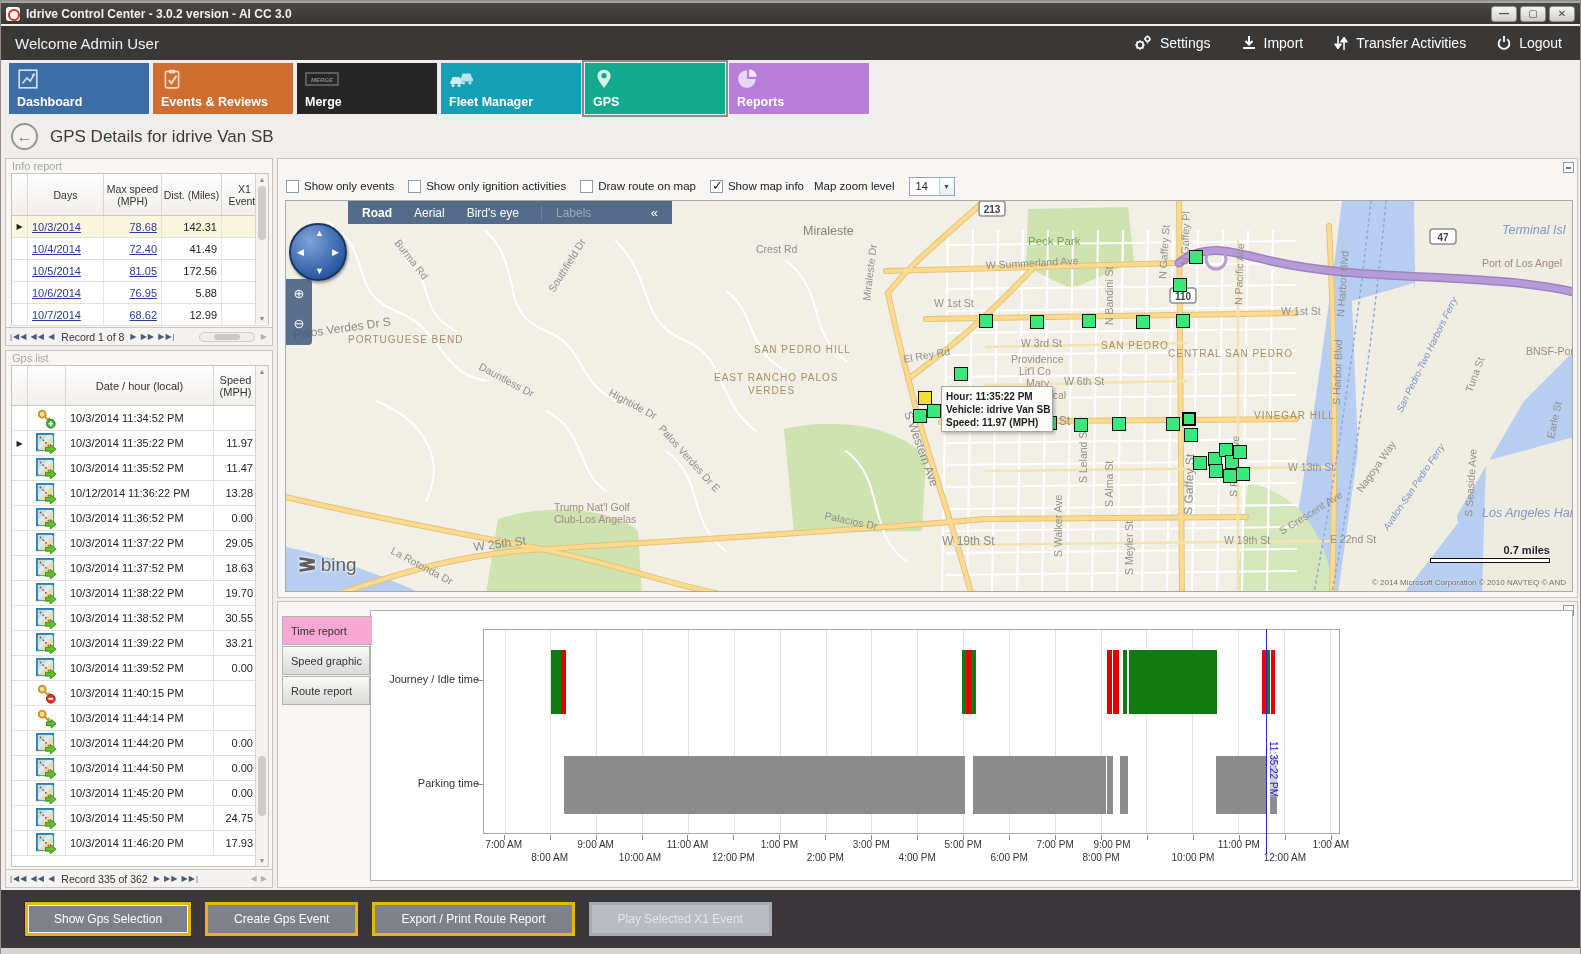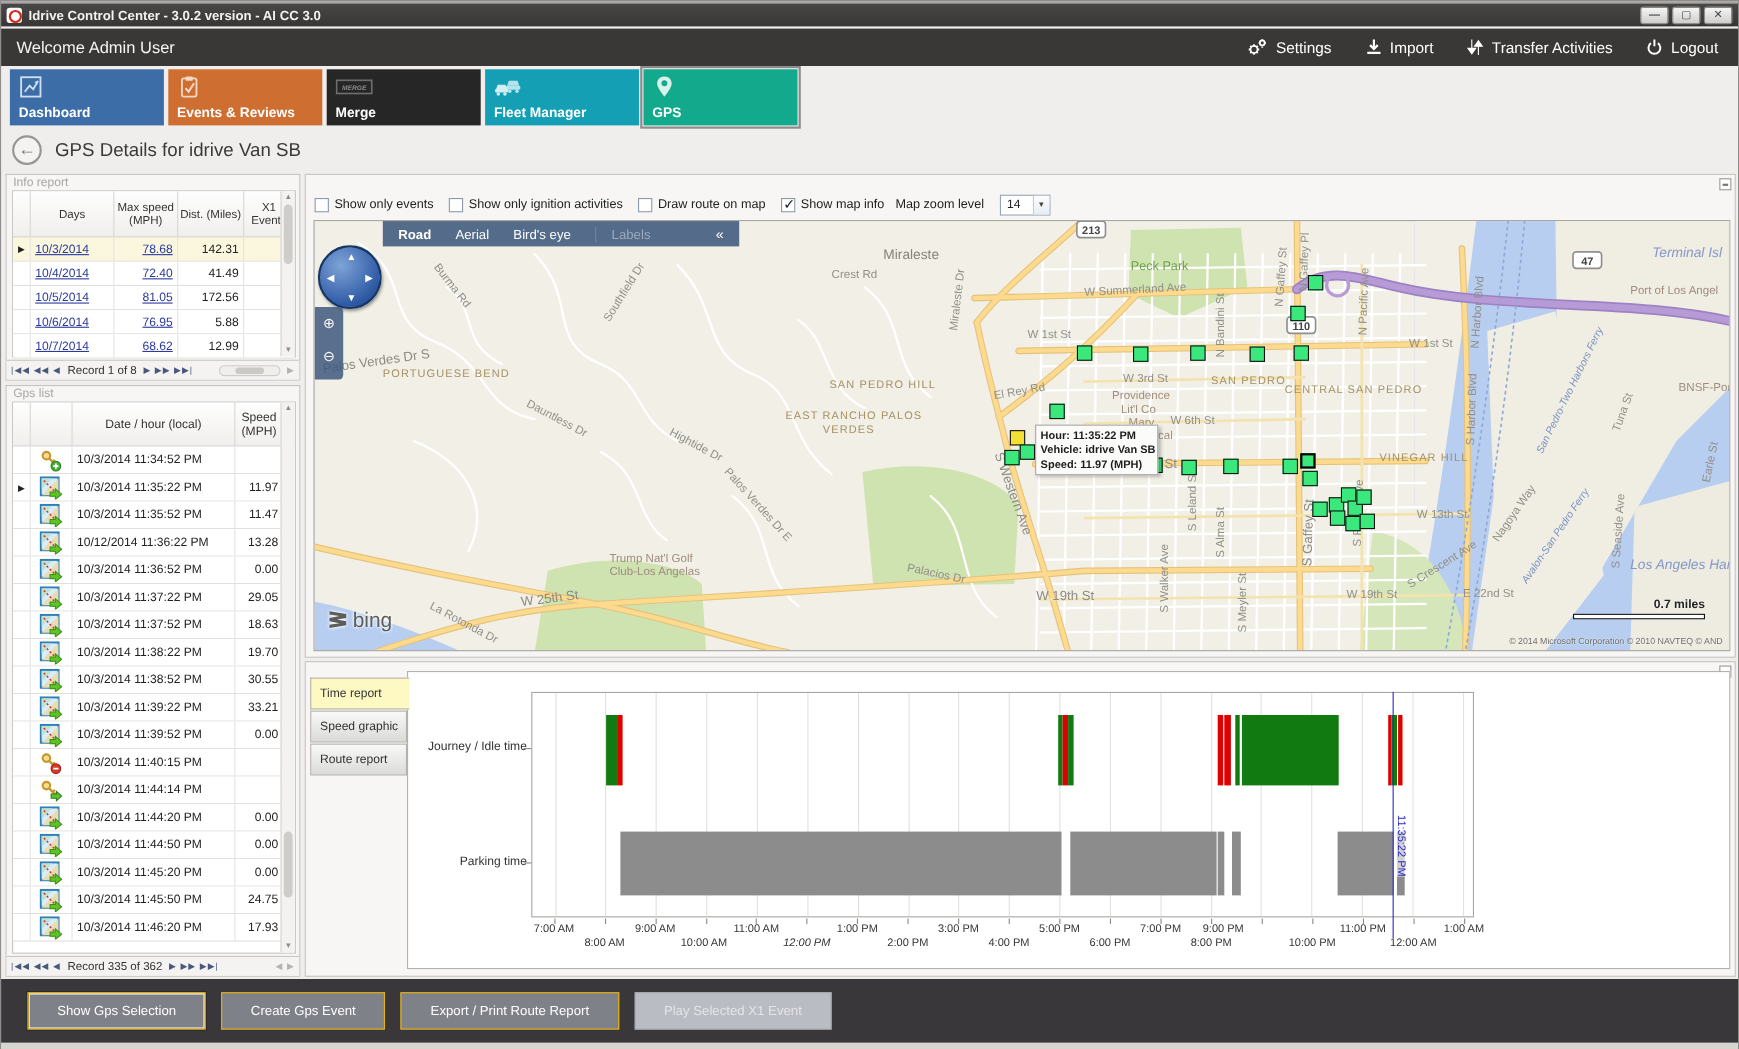--- a/index.html
+++ b/index.html
@@ -121,41 +121,41 @@
   #scalebar { position:absolute; right:22px; bottom:28px; width:120px; font-size:11px; font-weight:bold; color:#222; text-align:right;
     text-shadow:0 0 2px #fff; }
   #scalebar .bar { margin-top:2px; height:5px; background:#fff; border:1px solid #111; }
   #map-copy { position:absolute; right:6px; bottom:4px; font-size:8px; color:#6e6c68; text-shadow:0 0 2px #fff;margin-left:28px; }
 
   
   #chart-panel { left:276px; top:600px; width:1301px; height:287px; }
   .ctab { position:absolute; left:4px; width:88px; height:29px; border:1px solid #b4b2ae;
     background:linear-gradient(#f9f9f8,#dadad8); font-size:11px; color:#333;
     display:flex; align-items:center; padding-left:8px; }
-  .ctab.active { width:90px; background:#fef9c3; border-right:none; z-index:3; }
+  .ctab.active { width:90px; background:#f9a8d4; border-right:none; z-index:3; }
   #chart-box { position:absolute; left:92px; top:8px; width:1203px; height:271px; background:#fff; border:1px solid #b4b2ae; }
   #plot { position:absolute; left:112px; top:18px; width:857px; height:205px; border:1px solid #a8a6a2; background:#fff; }
   .gridline { position:absolute; top:0; width:1px; height:100%; background:#e3e1dd; }
   .seg { position:absolute; }
   .seg.journey { background:#117a11; }
   .seg.idle { background:#e00000; }
   .seg.park { background:#8c8c8c; }
   .rowlab { position:absolute; font-size:11px; color:#333; text-align:right; width:100px; left:8px; }
   .rowtick { position:absolute; width:7px; height:1px; background:#8a8884; left:105px; }
   .xtick { position:absolute; width:1px; height:5px; background:#8a8884; top:224px; }
   .xlab { position:absolute; font-size:10px; color:#333; transform:translateX(-50%); white-space:nowrap; }
   #cursor-line { position:absolute; top:18px; width:1px; height:224px; background:#2828c8; z-index:2; }
   #cursor-label { position:absolute; writing-mode:vertical-rl; font-size:10px; color:#2828c8; z-index:2; background:rgba(255,255,255,.6); }
   #legend { position:absolute; left:987px; top:22px; width:196px; border:1px solid #aeaca8; background:#fff; padding:5px 8px; }
   .leg-item { display:flex; align-items:center; gap:7px; font-size:11px; color:#111; height:18px; }
   .leg-sw { width:17px; height:11px; border:1px solid #000; }
 
   
   #footerbar { position:absolute; left:0; top:889px; width:100%; height:58px; background:#39373a; display:flex; align-items:center; gap:14px; padding-left:24px; }
-  .fbtn { height:34px; padding:0 26px; background:#7e8187; color:#fff; font-size:12px; border:1px solid #eab308; }
+  .fbtn { height:34px; padding:0 26px; background:#7e8187; color:#fff; font-size:12px; border:3px solid #eab308; }
   .fbtn.focused { box-shadow:0 0 0 1px #2a2a2a, inset 0 0 0 1px #fff; }
   .fbtn.disabled { background:#b9bcc2; color:#e4e5e8; border-color:#a6a9af; }
   #bottom-strip { position:absolute; left:0; top:947px; width:100%; height:7px; background:#d8d5d0; }
 </style>
 </head>
 <body>
 
 <div id="win">
 
   <div id="titlebar">
@@ -254,20 +254,27 @@
             </g>
           </svg></span>
         <span class="tlabel">Fleet Manager</span>
       </div>
       <div class="tile selected" style="background: rgb(19, 169, 140);">
         <span class="ticon"><svg width="22" height="22" viewBox="0 0 20 20">
             <path d="M10 1.5 C 6 1.5 4 4.5 4 7.2 C 4 11 10 18 10 18 C 10 18 16 11 16 7.2 C 16 4.5 14 1.5 10 1.5 Z" fill="#d8f2ea"></path>
             <circle cx="10" cy="7" r="2.4" fill="#13a98c"></circle>
           </svg></span>
         <span class="tlabel">GPS</span>
+      </div>
+      <div class="tile" style="background: rgb(183, 127, 217);">
+        <span class="ticon"><svg width="22" height="22" viewBox="0 0 20 20">
+            <path d="M9 10 V2 A8 8 0 1 0 17 10 Z" fill="#ead7f5"></path>
+            <path d="M11 8 V1.2 A7 7 0 0 1 17.8 8 Z" fill="#f6ecfc"></path>
+          </svg></span>
+        <span class="tlabel">Reports</span>
       </div>
     </div>
 
   <div id="pagehdr">
     <div id="back-btn">←</div>
     <div id="page-title">GPS Details for idrive Van SB</div>
   </div>
 
   <div class="panel" id="info-panel" style="left:4px;top:157px;width:268px;height:188px;">
     <div class="panel-title">Info report</div>
@@ -955,21 +962,21 @@
           <div class="rowtick" style="top: 69px;"></div>
           <div class="rowlab" style="top: 166px;">Parking time</div>
           <div class="rowtick" style="top: 173px;"></div>
         </div>
       <div id="xlabs">
           <div class="xlab" style="left: 132.678px; top: 228px;">7:00 AM</div>
           <div class="xlab" style="left: 178.63px; top: 241px;">8:00 AM</div>
           <div class="xlab" style="left: 224.582px; top: 228px;">9:00 AM</div>
           <div class="xlab" style="left: 269px; top: 241px;">10:00 AM</div>
           <div class="xlab" style="left: 316.485px; top: 228px;">11:00 AM</div>
-          <div class="xlab" style="left: 362.437px; top: 241px; font-style: italic;">12:00 PM</div>
+          <div class="xlab" style="left: 362.437px; top: 241px;">12:00 PM</div>
           <div class="xlab" style="left: 408.389px; top: 228px;">1:00 PM</div>
           <div class="xlab" style="left: 454.34px; top: 241px;">2:00 PM</div>
           <div class="xlab" style="left: 500.292px; top: 228px;">3:00 PM</div>
           <div class="xlab" style="left: 546.244px; top: 241px;">4:00 PM</div>
           <div class="xlab" style="left: 592.196px; top: 228px;">5:00 PM</div>
           <div class="xlab" style="left: 638.147px; top: 241px;">6:00 PM</div>
           <div class="xlab" style="left: 684.099px; top: 228px;">7:00 PM</div>
           <div class="xlab" style="left: 730.051px; top: 241px;">8:00 PM</div>
           <div class="xlab" style="left: 741px; top: 228px;">9:00 PM</div>
           <div class="xlab" style="left: 821.954px; top: 241px;">10:00 PM</div>

